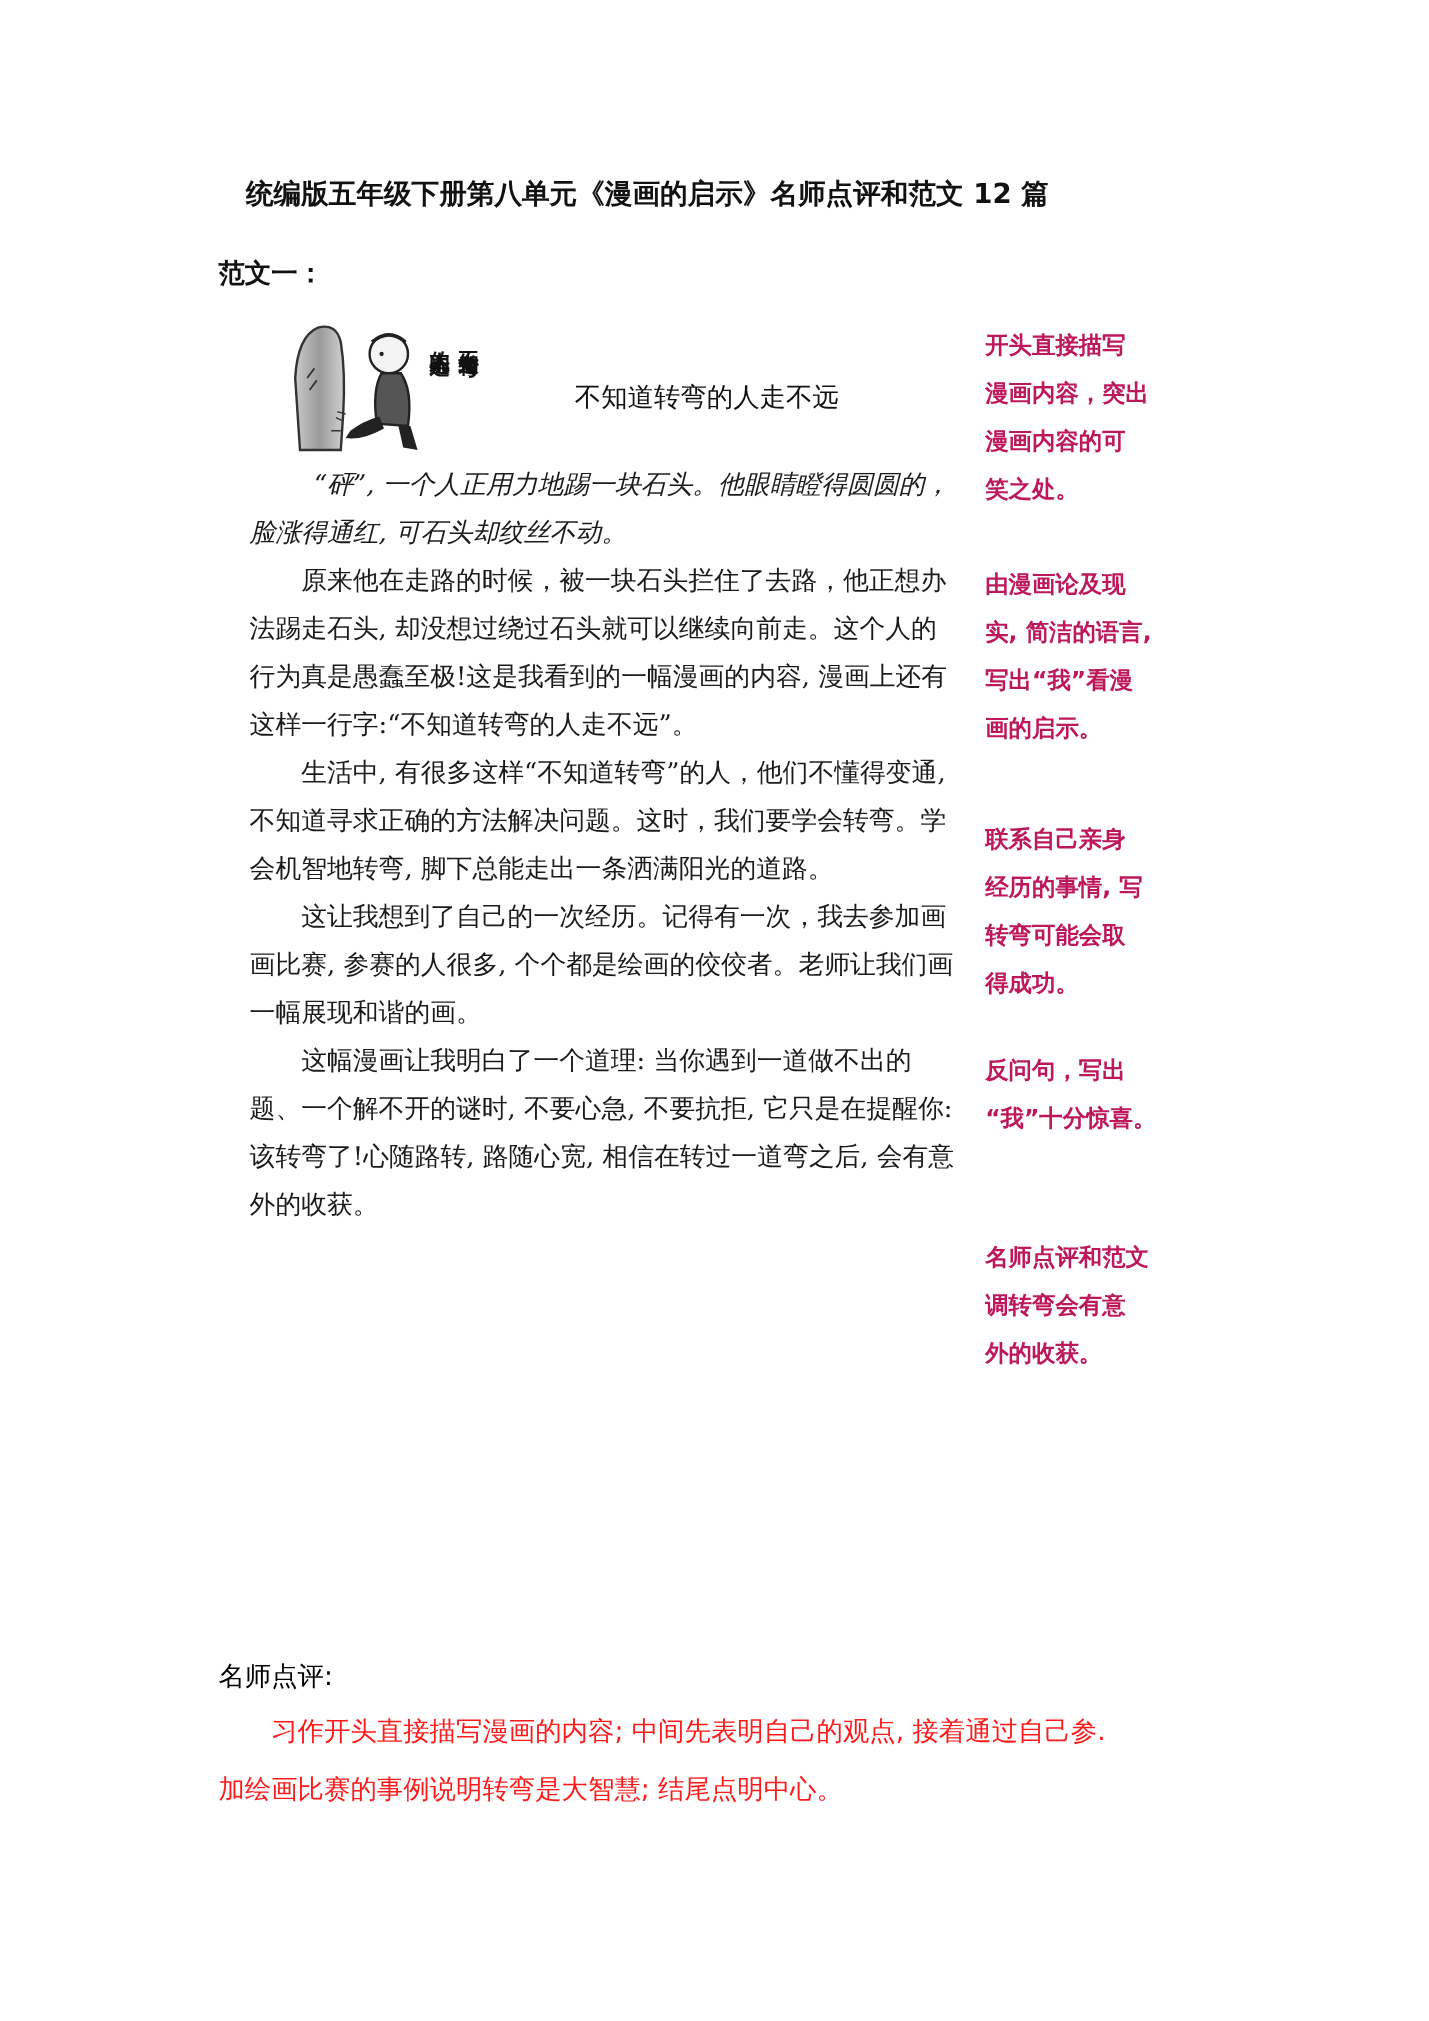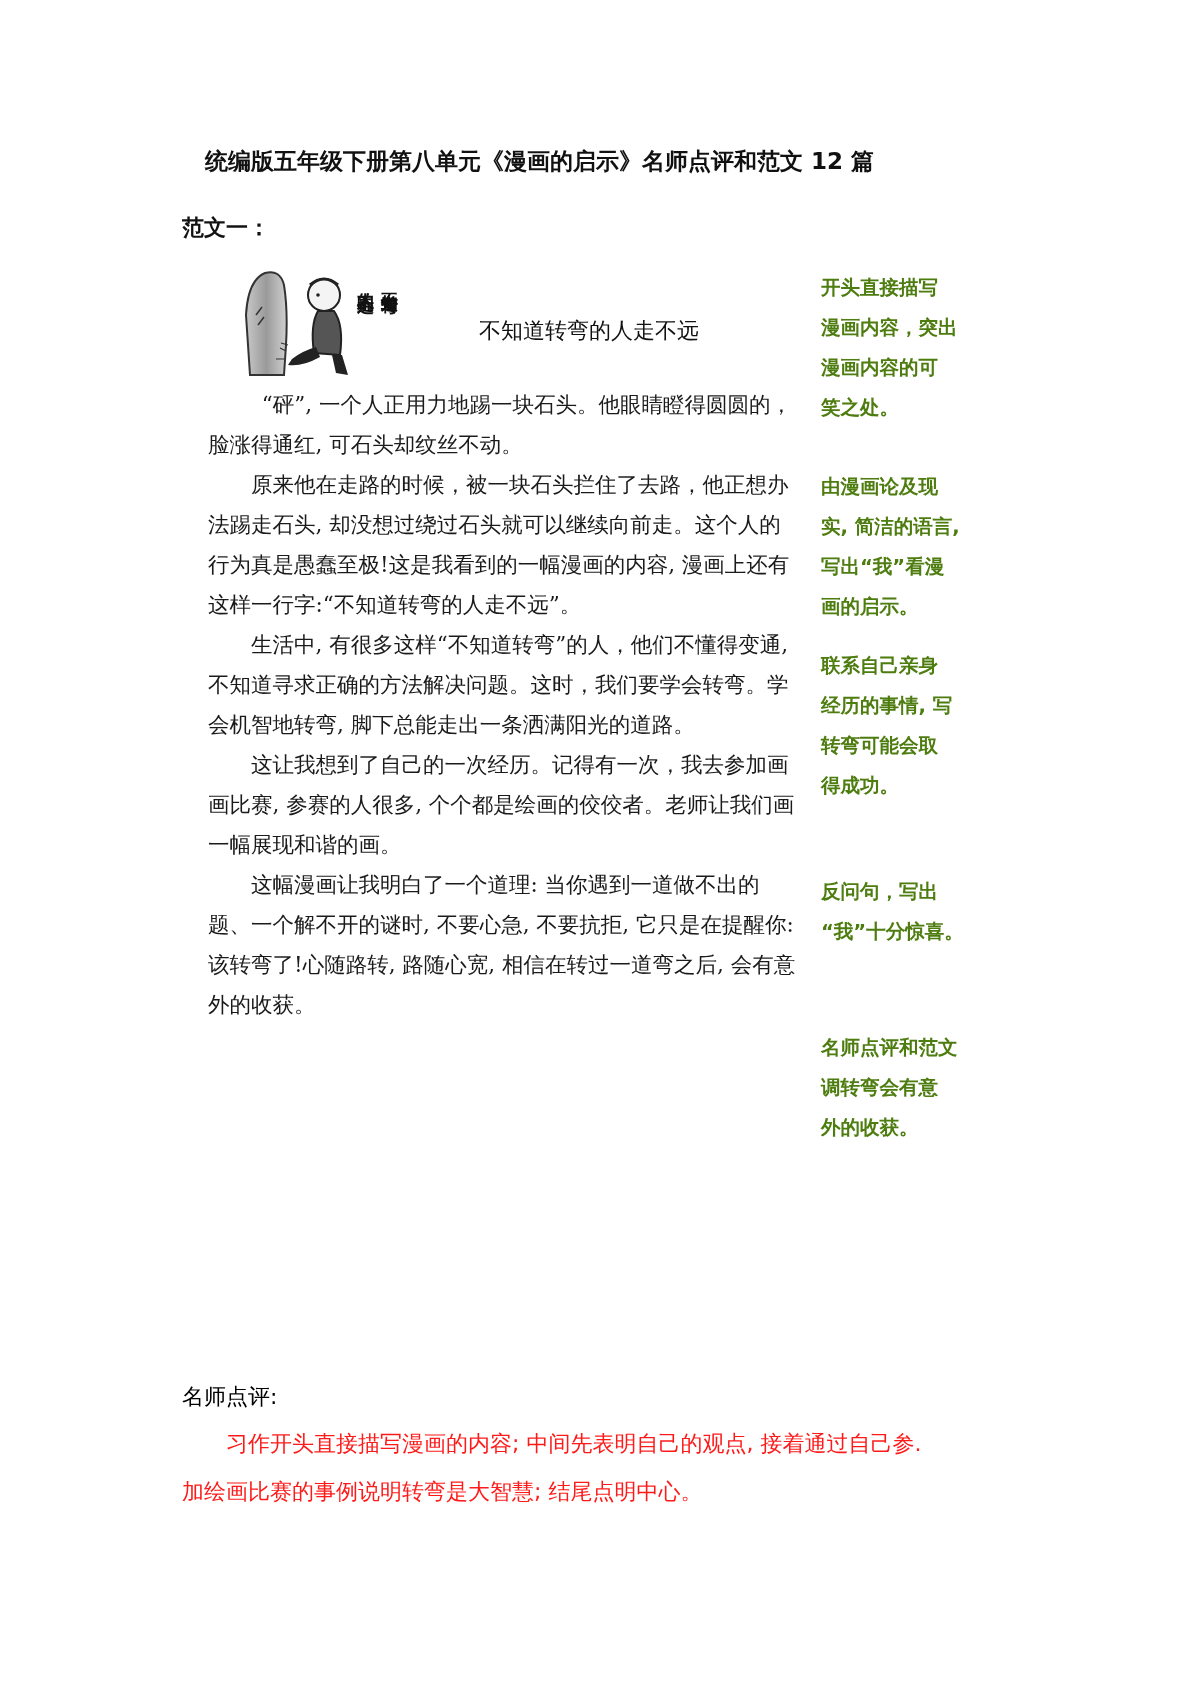--- a/index.html
+++ b/index.html
@@ -21,25 +21,25 @@
     .essay-title {
       position: absolute; left: 479px; top: 316px;
       font-family: "DejaVu Serif", serif; font-size: 22px; color: #111; white-space: nowrap;
     }
     .essay {
       position: absolute; left: 208px; top: 385px; width: 590px;
       font-family: "DejaVu Serif", serif; font-size: 21.5px; color: #1a1a1a;
       line-height: 40px;
     }
     .essay p { margin: 0; text-indent: 2em; }
-    .essay p.first { text-indent: 2.5em; }
+    .essay p.first { text-indent: 2.5em; font-style: italic; }
     .annot {
       position: absolute; left: 821px; width: 170px;
       font-family: "DejaVu Sans", sans-serif; font-weight: bold;
-      font-size: 19.5px; color: #4d7c0f; line-height: 40px;
+      font-size: 19.5px; color: #be185d; line-height: 40px;
     }
     .annot div { white-space: nowrap; }
     .review-head {
       position: absolute; left: 182px; top: 1382px;
       font-family: "DejaVu Sans", sans-serif; font-size: 22px; color: #000000;
     }
     .review-body {
       position: absolute; left: 182px; top: 1420px; width: 830px;
       font-family: "DejaVu Sans", sans-serif; font-size: 22px; color: #ff1a1a;
       line-height: 48px;
@@ -100,21 +100,21 @@
     <div>漫画内容，突出</div>
     <div>漫画内容的可</div>
     <div>笑之处。</div>
   </div>
   <div class="annot" style="top:467px;">
     <div>由漫画论及现</div>
     <div>实, 简洁的语言,</div>
     <div>写出“我”看漫</div>
     <div>画的启示。</div>
   </div>
-  <div class="annot" style="top:646px;">
+  <div class="annot" style="top:680px;">
     <div>联系自己亲身</div>
     <div>经历的事情, 写</div>
     <div>转弯可能会取</div>
     <div>得成功。</div>
   </div>
   <div class="annot" style="top:872px;">
     <div>反问句，写出</div>
     <div>“我”十分惊喜。</div>
   </div>
   <div class="annot" style="top:1028px;">

